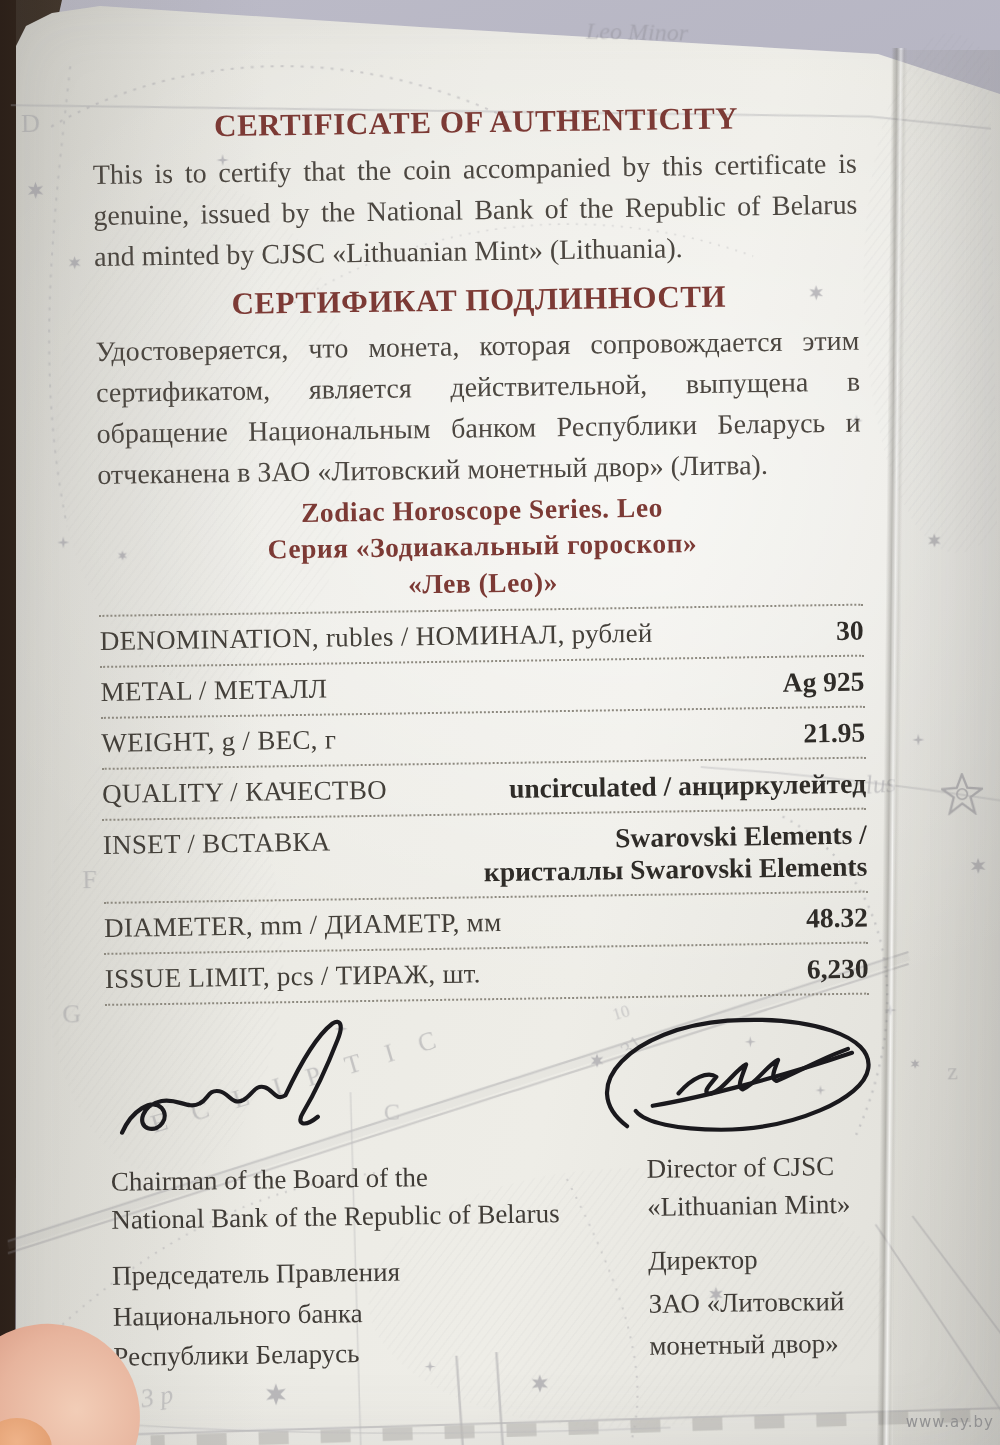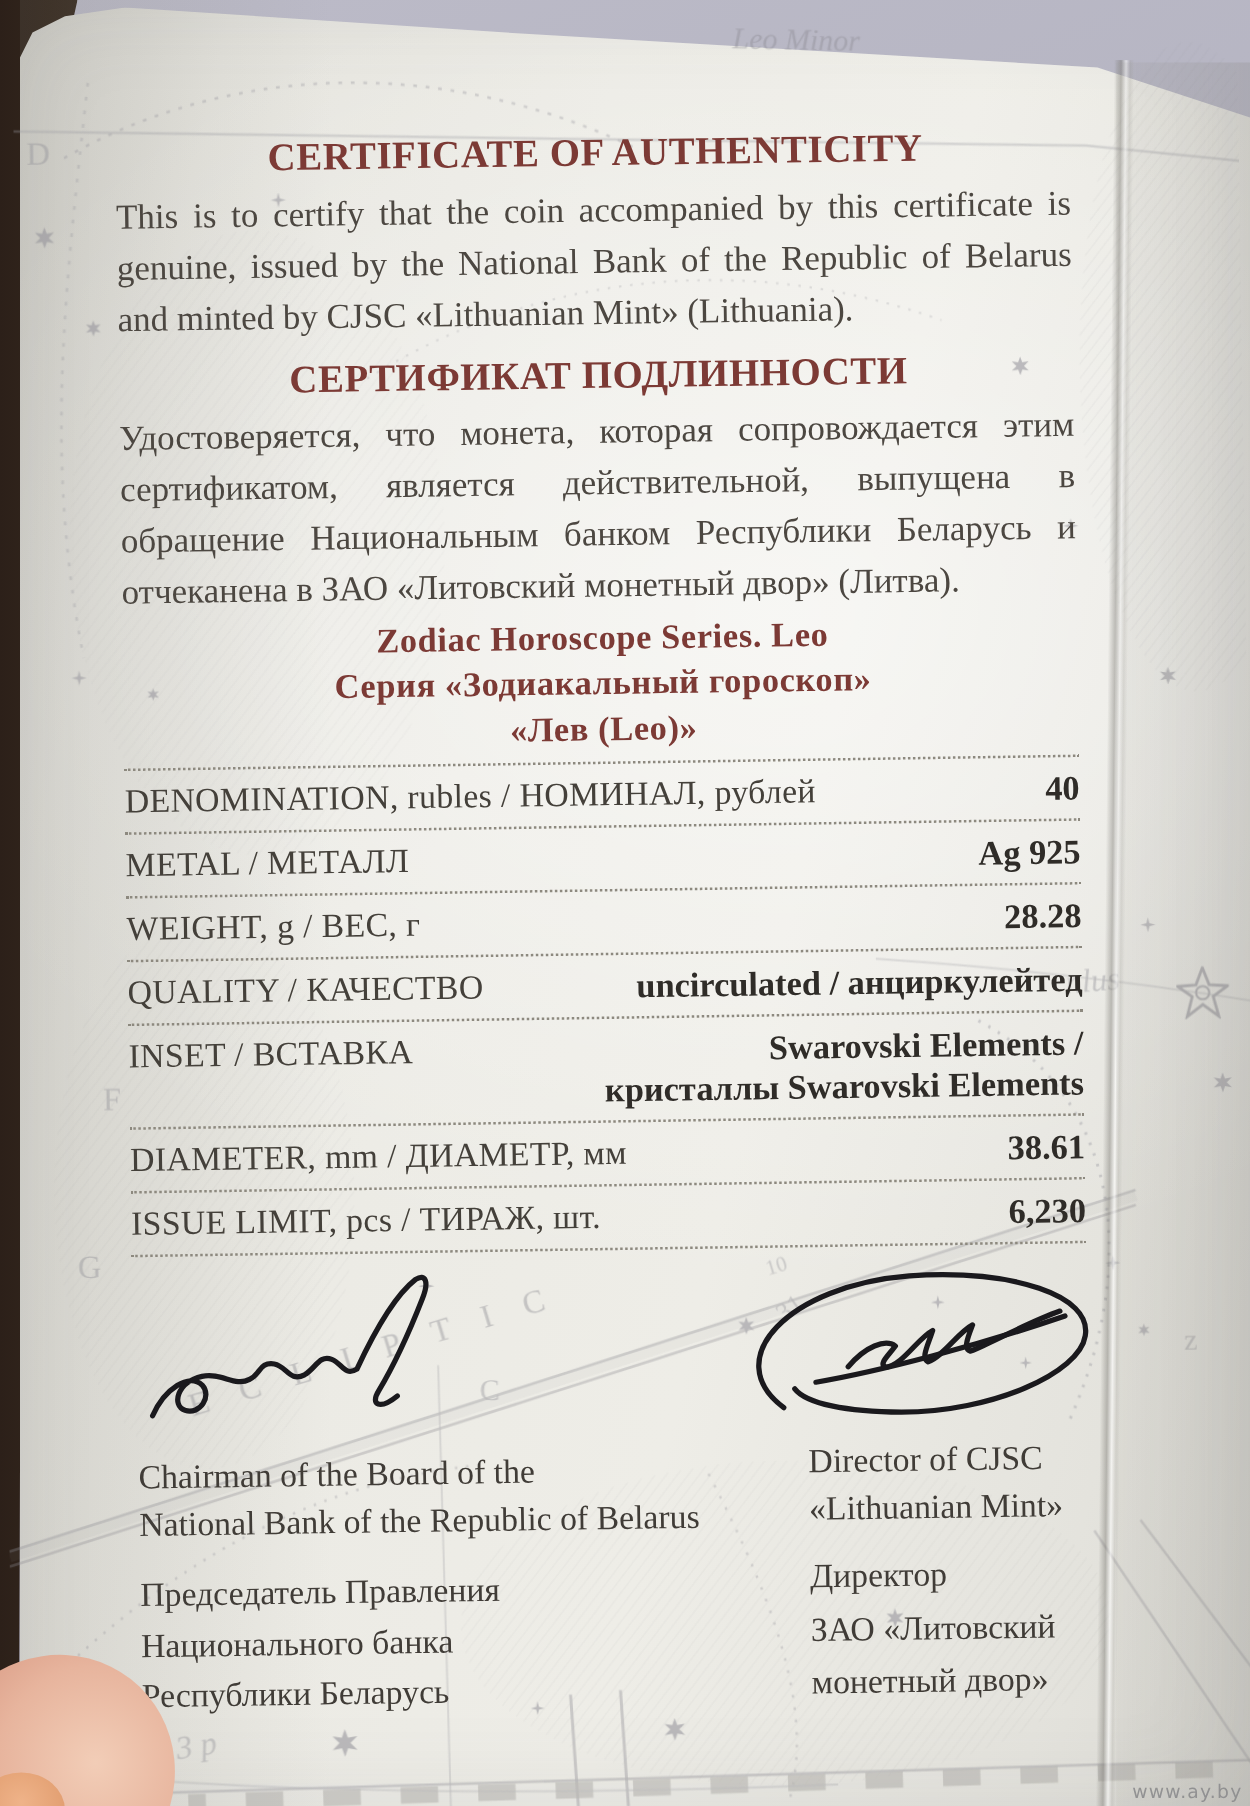--- a/index.html
+++ b/index.html
@@ -54,21 +54,21 @@
   .para{left:101px;width:764px;font-size:28px;line-height:1.46;color:#4c4741;text-align:justify;}
   .series{left:100px;width:770px;text-align:center;font-size:27.5px;line-height:1.32;}
   .spec-table{left:101px;top:609px;width:764px;border-top:2px dotted #8d897f;}
   .spec-row{position:relative;display:flex;justify-content:space-between;align-items:flex-start;
     border-bottom:2px dotted #8d897f;padding:9px 0 8px;}
   .spec-label{font-size:27px;color:#44403a;letter-spacing:.3px;white-space:nowrap;}
   .spec-value{font-size:27.5px;font-weight:bold;color:#2f2c28;text-align:right;white-space:nowrap;}
   .sig-block{line-height:1.42;font-size:27px;color:#403c37;}
   .sig-block.ru{line-height:1.50;}
   .watermark{
-    position:absolute;right:6px;bottom:3px;color:#8b8b8d;font-size:15px;letter-spacing:1px;
+    position:absolute;right:6px;bottom:14px;color:#8b8b8d;font-size:15px;letter-spacing:1px;
     font-family:"DejaVu Sans","Liberation Sans",sans-serif;opacity:.9;
   }
   svg text{font-family:"Liberation Serif","DejaVu Serif",serif;}
 </style>
 </head>
 <body>
 
 <div id="stage">
 
   <div class="backdrop-dark"></div>
@@ -177,44 +177,44 @@
 
     <div class="series t-maroon" style="top:492px">
       <div style="position:static">Zodiac Horoscope Series. Leo</div>
       <div style="position:static">Серия «Зодиакальный гороскоп»</div>
       <div style="position:static">«Лев (Leo)»</div>
     </div>
 
     <div class="spec-table" style="position:absolute">
       <div class="spec-row">
         <span class="spec-label" style="position:static">DENOMINATION, rubles / НОМИНАЛ, рублей</span>
-        <span class="spec-value" style="position:static">40</span>
+        <span class="spec-value" style="position:static">30</span>
       </div>
       <div class="spec-row">
         <span class="spec-label" style="position:static">METAL / МЕТАЛЛ</span>
         <span class="spec-value" style="position:static">Ag 925</span>
       </div>
       <div class="spec-row">
         <span class="spec-label" style="position:static">WEIGHT, g / ВЕС, г</span>
-        <span class="spec-value" style="position:static">28.28</span>
+        <span class="spec-value" style="position:static">21.95</span>
       </div>
       <div class="spec-row">
         <span class="spec-label" style="position:static">QUALITY / КАЧЕСТВО</span>
         <span class="spec-value" style="position:static">uncirculated / анциркулейтед</span>
       </div>
       <div class="spec-row">
         <span class="spec-label" style="position:static">INSET / ВСТАВКА</span>
         <span class="spec-value" style="position:static">
           <span style="position:static;display:block">Swarovski Elements /</span>
           <span style="position:static;display:block">кристаллы Swarovski Elements</span>
         </span>
       </div>
       <div class="spec-row">
         <span class="spec-label" style="position:static">DIAMETER, mm / ДИАМЕТР, мм</span>
-        <span class="spec-value" style="position:static">38.61</span>
+        <span class="spec-value" style="position:static">48.32</span>
       </div>
       <div class="spec-row">
         <span class="spec-label" style="position:static">ISSUE LIMIT, pcs / ТИРАЖ, шт.</span>
         <span class="spec-value" style="position:static">6,230</span>
       </div>
     </div>
 
     <div class="sig-block" style="left:104px;top:1157px;width:500px">
       <div style="position:static">Chairman of the Board of the</div>
       <div style="position:static">National Bank of the Republic of Belarus</div>

